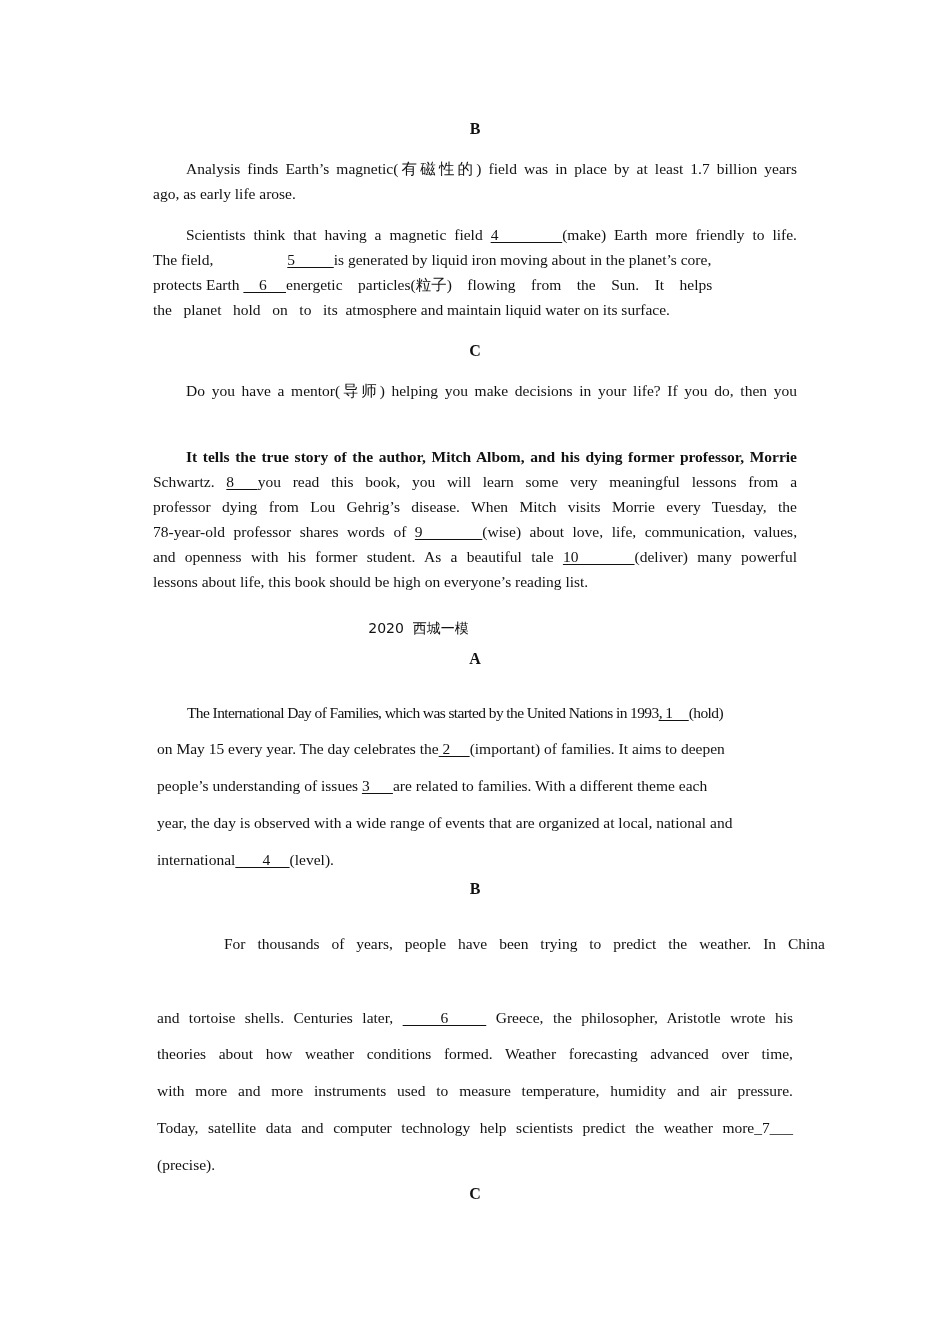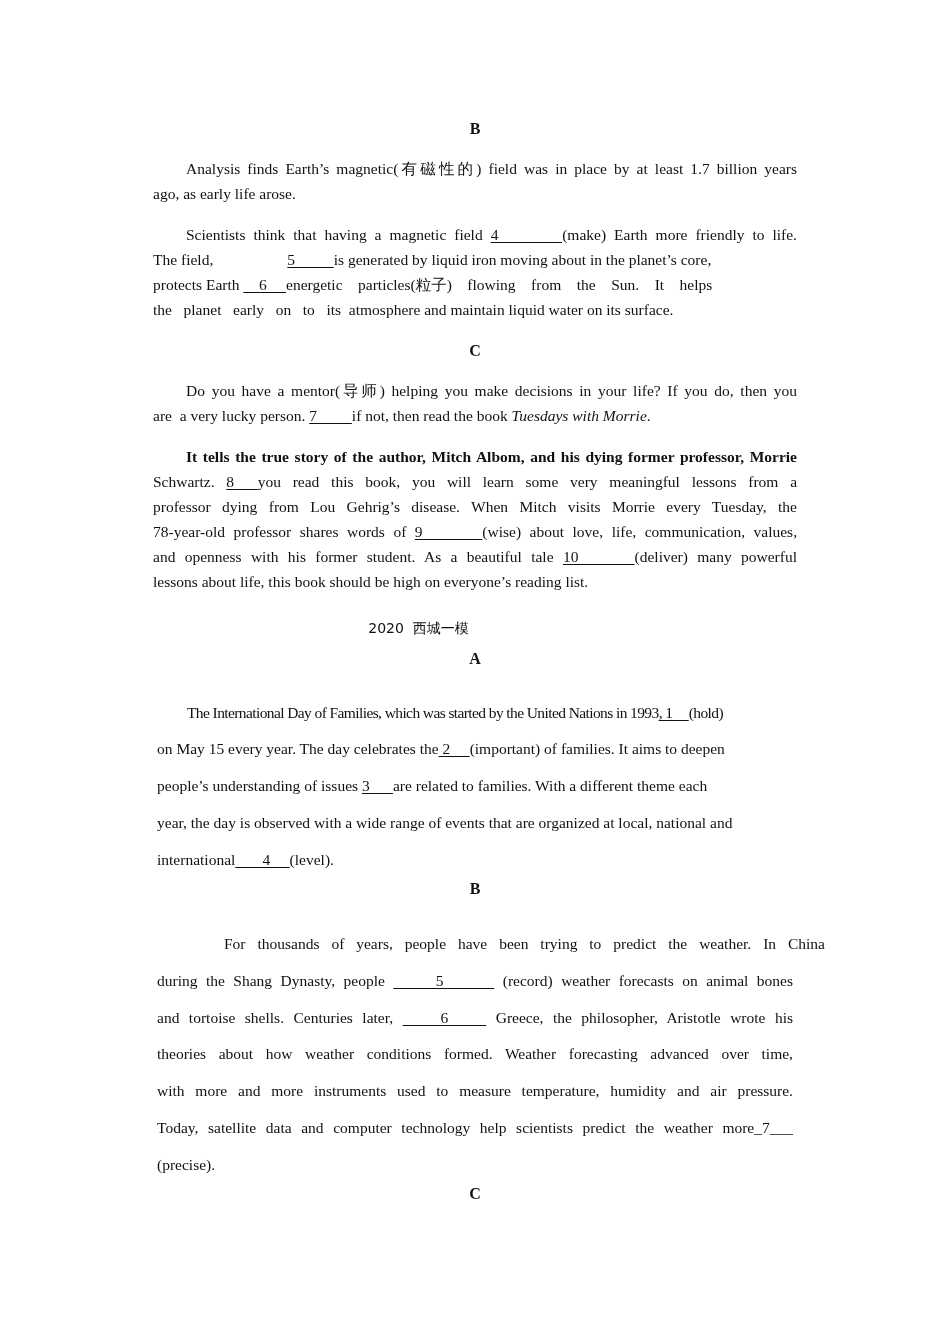--- a/index.html
+++ b/index.html
@@ -71,26 +71,25 @@
   <div class="line justify w1i" style="top:159px;">Analysis finds Earth’s magnetic(有磁性的) field was in place by at least 1.7 billion years</div>
   <div class="line w1" style="top:184px;">ago,  as early life arose.</div>
 
   <div class="line justify w1i" style="top:225px;">
     <span>Scientists think that having a magnetic field </span><span class="blank">4        </span><span>(make) Earth more friendly to life.</span>
   </div>
   <div class="line w1" style="top:250px; width:644px;">
     <span>The field,</span><span style="display:inline-block;width:74px;"></span><span class="blank">5          </span><span>is generated by liquid iron moving about in the planet’s core,</span>
   </div>
   <div class="line w1" style="top:275px; white-space:pre;"><span>protects Earth </span><span class="blank">    6     </span><span>energetic    particles(粒子)    flowing    from    the    Sun.    It    helps</span></div>
-  <div class="line w1" style="top:300px; white-space:pre;">the   planet   early   on   to   its  atmosphere and maintain liquid water on its surface.</div>
+  <div class="line w1" style="top:300px; white-space:pre;">the   planet   hold   on   to   its  atmosphere and maintain liquid water on its surface.</div>
 
   <div class="heading" style="top:341px;">C</div>
 
   <div class="line justify w1i" style="top:381px;">Do you have a mentor(导师) helping you make decisions in your life? If you do, then you</div>
-  <div class="line w1" style="top:406px; white-space:pre;"><span>are  a very lucky person. </span><span class="blank">7         </span><span>if not, then read the book </span><em>Tuesdays with Morrie</em><span>.</span></div>
 
   <div class="line justify w1i" style="top:447px;font-weight:bold;">It tells the true story of the author, Mitch Albom, and his dying former professor, Morrie</div>
   <div class="line justify w1" style="top:472px;">
     <span>Schwartz. </span><span class="blank">8  </span><span>you read this book, you will learn some very meaningful lessons from a</span>
   </div>
   <div class="line justify w1" style="top:497px;">professor dying from Lou Gehrig’s disease. When Mitch visits Morrie every Tuesday, the</div>
   <div class="line justify w1" style="top:522px;">
     <span>78-year-old professor shares words of </span><span class="blank">9       </span><span>(wise) about love, life, communication, values,</span>
   </div>
   <div class="line justify w1" style="top:547px;">
@@ -103,23 +102,20 @@
 
   <div class="line w2 condensed" style="top:703px; left:187px; white-space:pre;"><span>The International Day of Families, which was started by the United Nations in 1993</span><span class="blank">, 1     </span><span>(hold)</span></div>
   <div class="line w2" style="top:739px; white-space:pre;"><span>on May 15 every year. The day celebrates the</span><span class="blank"> 2     </span><span>(important) of families. It aims to deepen</span></div>
   <div class="line w2" style="top:776px; white-space:pre;"><span>people’s understanding of issues </span><span class="blank">3      </span><span>are related to families. With a different theme each</span></div>
   <div class="line w2" style="top:813px;">year, the day is observed with a wide range of events that are organized at local, national and</div>
   <div class="line w2" style="top:850px; white-space:pre;"><span>international</span><span class="blank">       4     </span><span>(level).</span></div>
 
   <div class="heading" style="top:879px;">B</div>
 
   <div class="line justify w2i" style="top:934px;">For thousands of years, people have been trying to predict the weather. In China</div>
-  <div class="line justify w2" style="top:971px;">
-    <span>during the Shang Dynasty, people  </span><span class="blank">     5      </span><span>   (record) weather forecasts on animal bones</span>
-  </div>
   <div class="line justify w2" style="top:1008px;">
     <span>and tortoise shells. Centuries later,  </span><span class="blank">    6    </span><span>  Greece, the philosopher, Aristotle wrote his</span>
   </div>
   <div class="line justify w2" style="top:1044px;">theories about how weather conditions formed. Weather forecasting advanced over time,</div>
   <div class="line justify w2" style="top:1081px;">with more and more instruments used to measure temperature, humidity and air pressure.</div>
   <div class="line justify w2" style="top:1118px;">
     <span>Today, satellite data and computer technology help scientists predict the weather more</span><span>_7___</span>
   </div>
   <div class="line w2" style="top:1155px;">(precise).</div>
 

